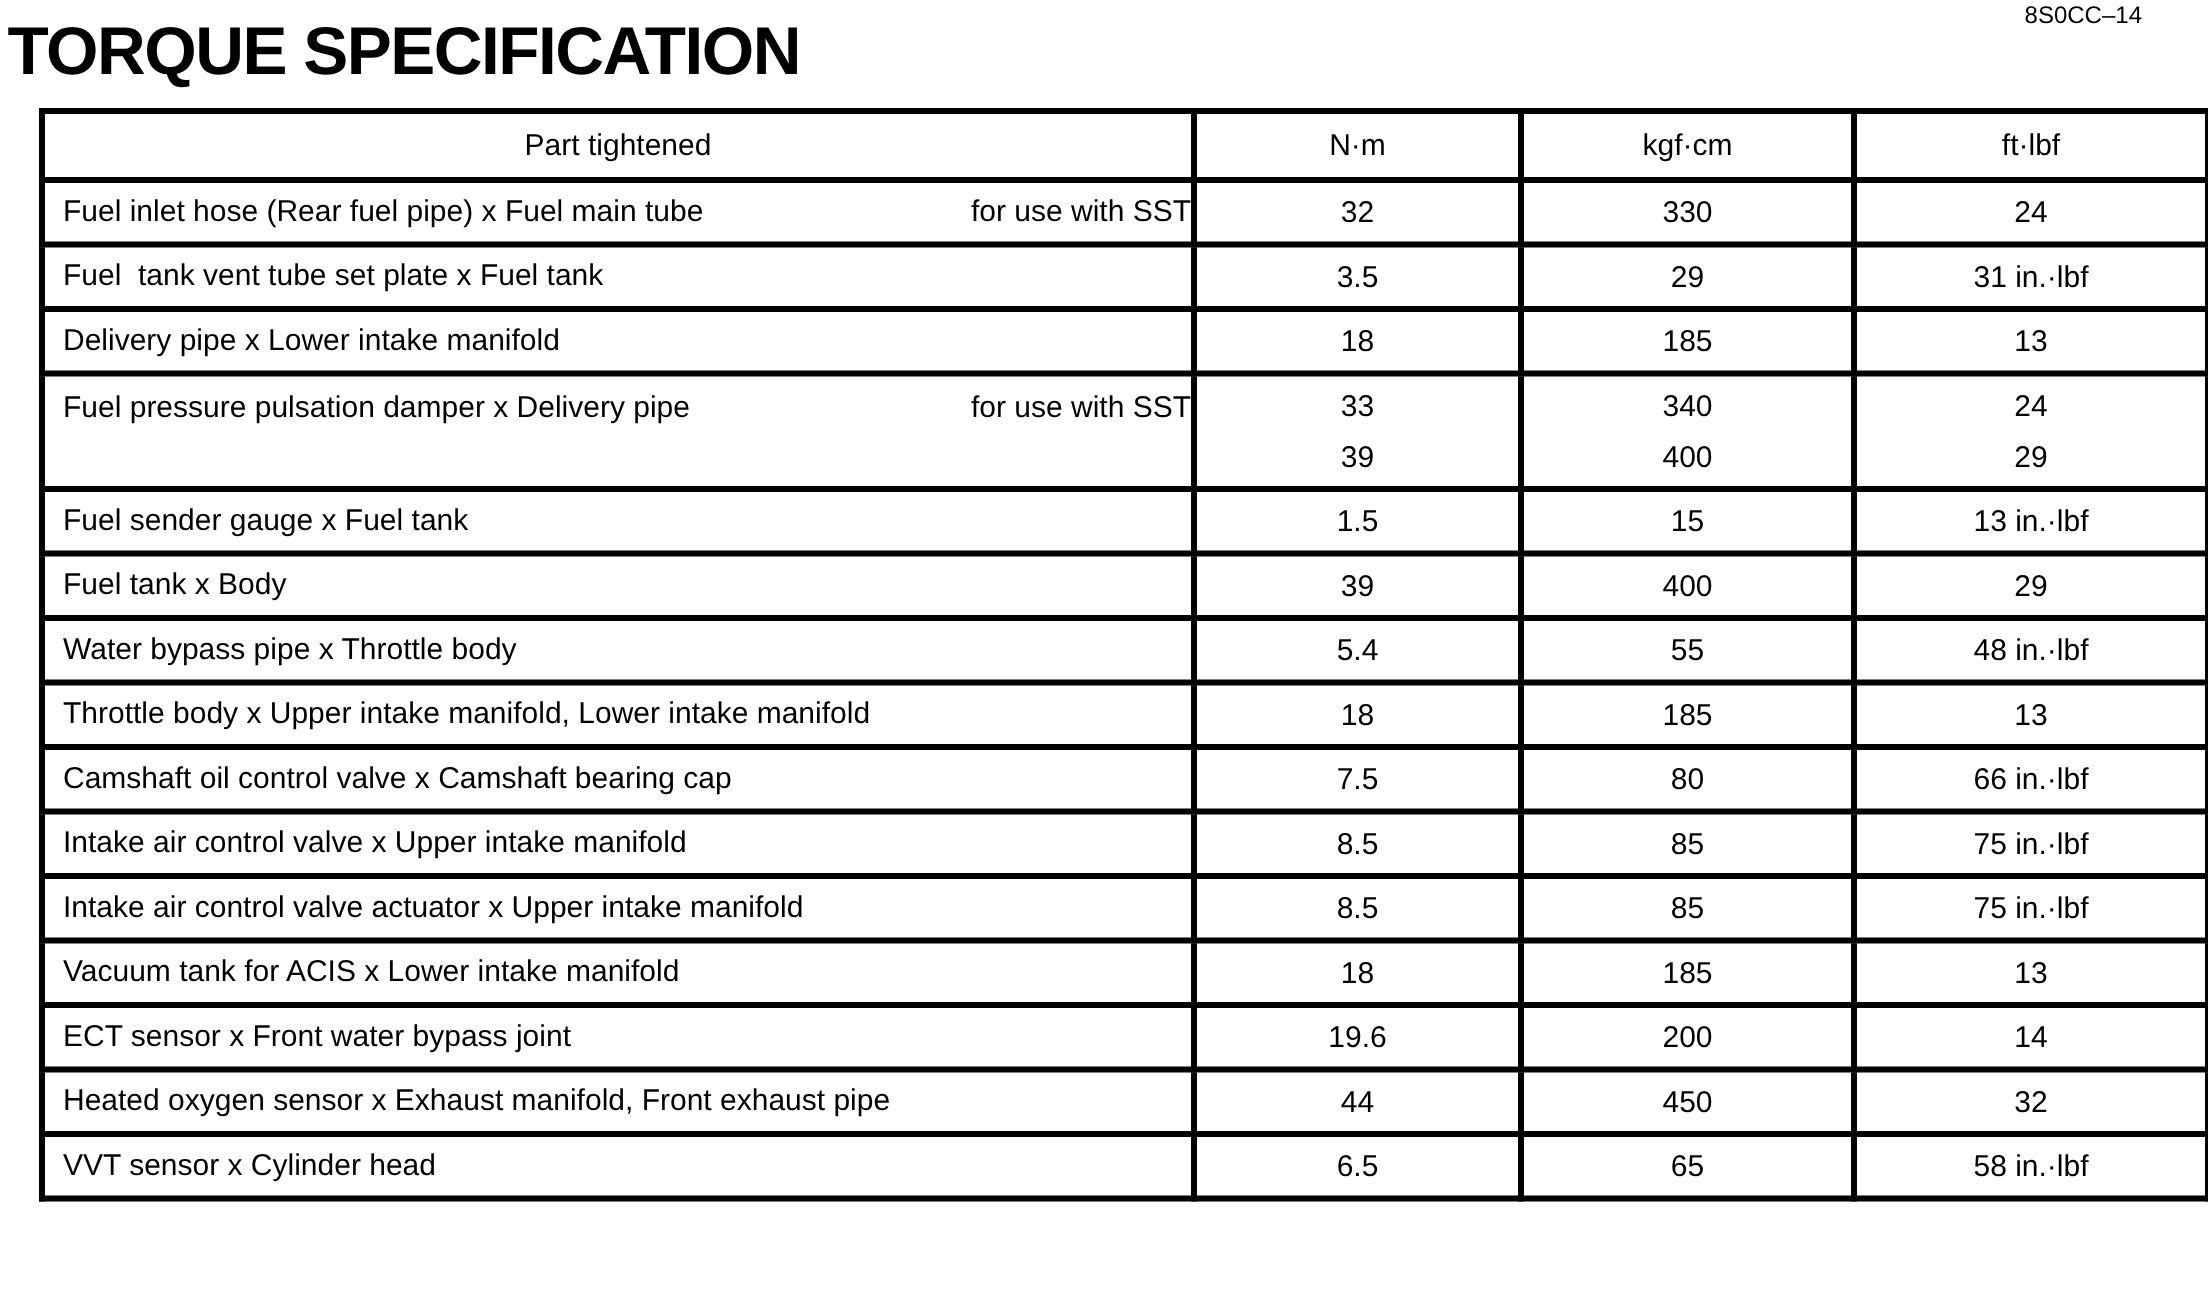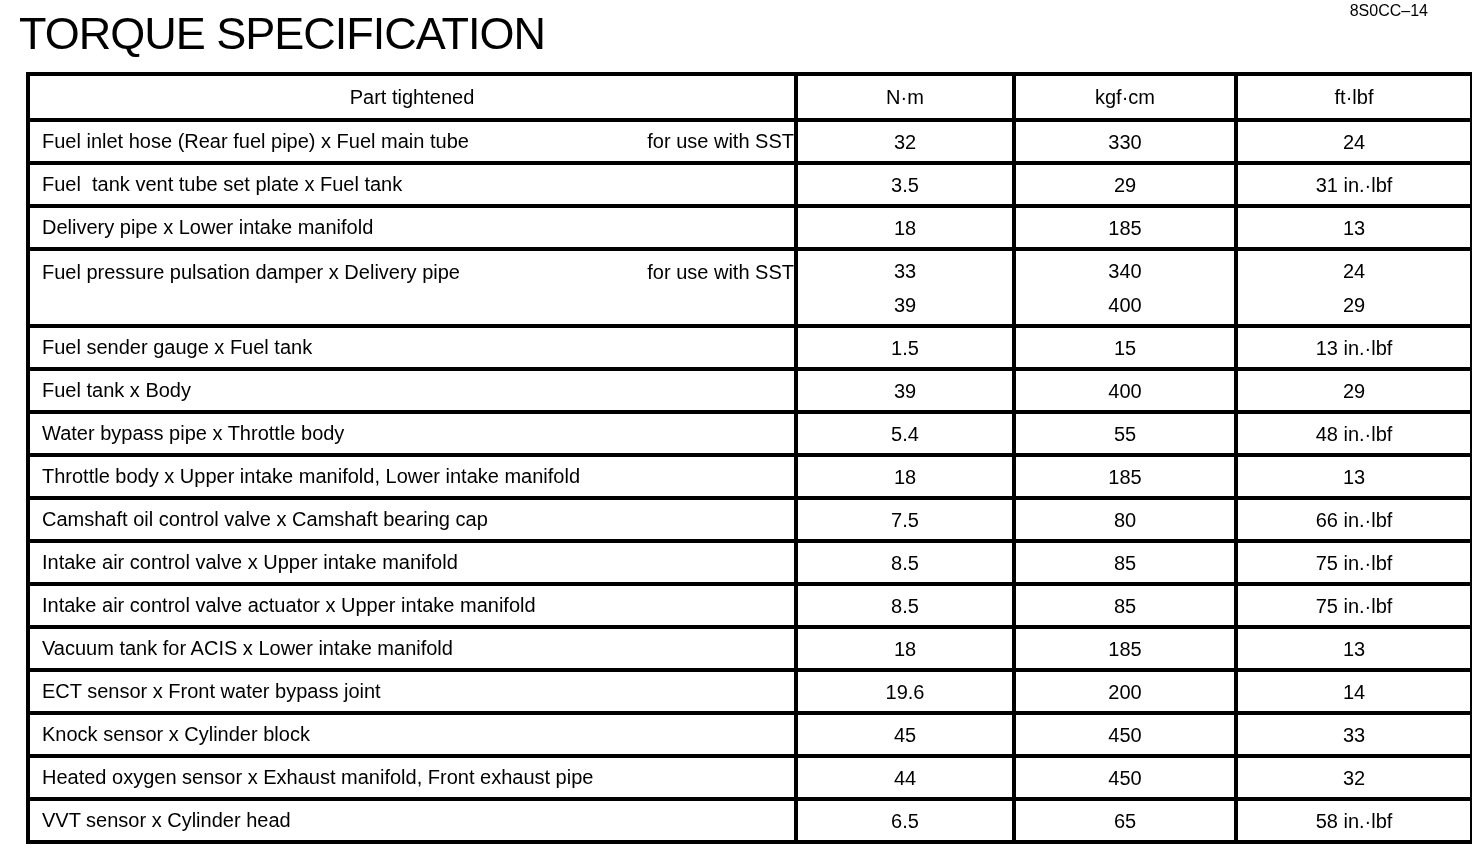--- a/index.html
+++ b/index.html
@@ -7,23 +7,23 @@
     margin: 0; padding: 0;
     width: 1472px; height: 860px;
     background: #ffffff;
     font-family: "Liberation Sans", sans-serif;
     color: #000000;
   }
   body { position: relative; overflow: hidden; }
 
   .page-title {
     position: absolute;
-    left: 19px; top: 8px;
+    left: 5px; top: 8px;
     font-size: 45px;
-    font-weight: 400;
+    font-weight: 700;
     letter-spacing: -1px;
     white-space: nowrap;
   }
 
   .doc-code {
     position: absolute;
     right: 44px; top: 2px;
     font-size: 16px;
     letter-spacing: 0px;
   }
@@ -243,31 +243,20 @@
       <div class="part-line">
         <span class="pname">ECT sensor x Front water bypass joint</span>
         <span class="pnote"></span>
       </div>
     </td>
     <td class="val">19.6</td>
     <td class="val">200</td>
     <td class="val">14</td>
   </tr>
 
-  <tr>
-    <td class="part">
-      <div class="part-line">
-        <span class="pname">Knock sensor x Cylinder block</span>
-        <span class="pnote"></span>
-      </div>
-    </td>
-    <td class="val">45</td>
-    <td class="val">450</td>
-    <td class="val">33</td>
-  </tr>
 
   <tr>
     <td class="part">
       <div class="part-line">
         <span class="pname">Heated oxygen sensor x Exhaust manifold, Front exhaust pipe</span>
         <span class="pnote"></span>
       </div>
     </td>
     <td class="val">44</td>
     <td class="val">450</td>

